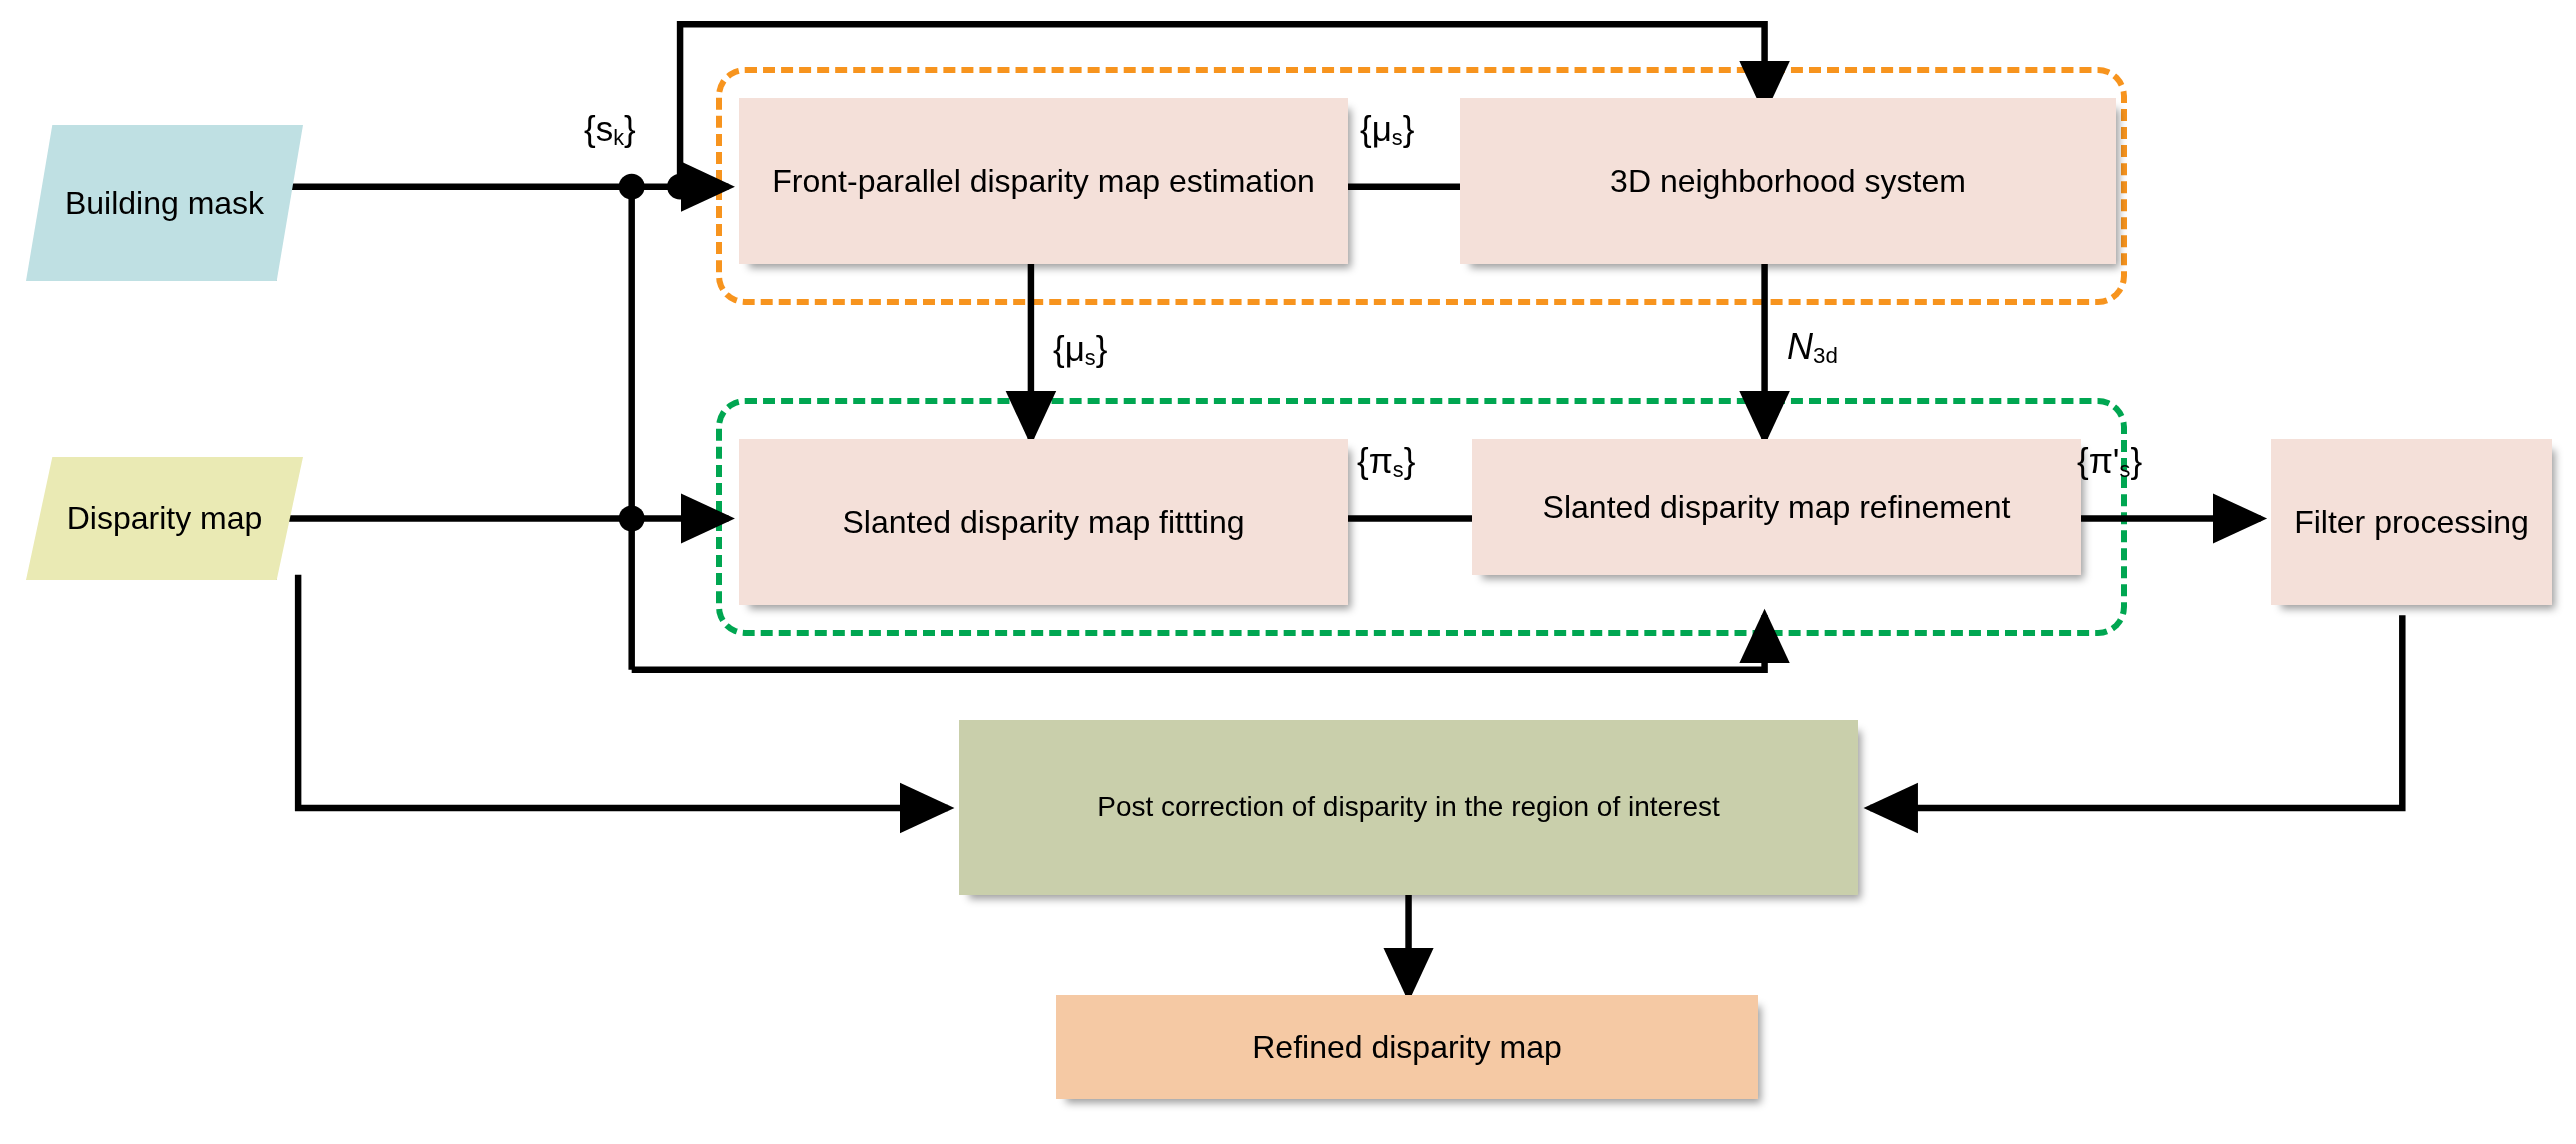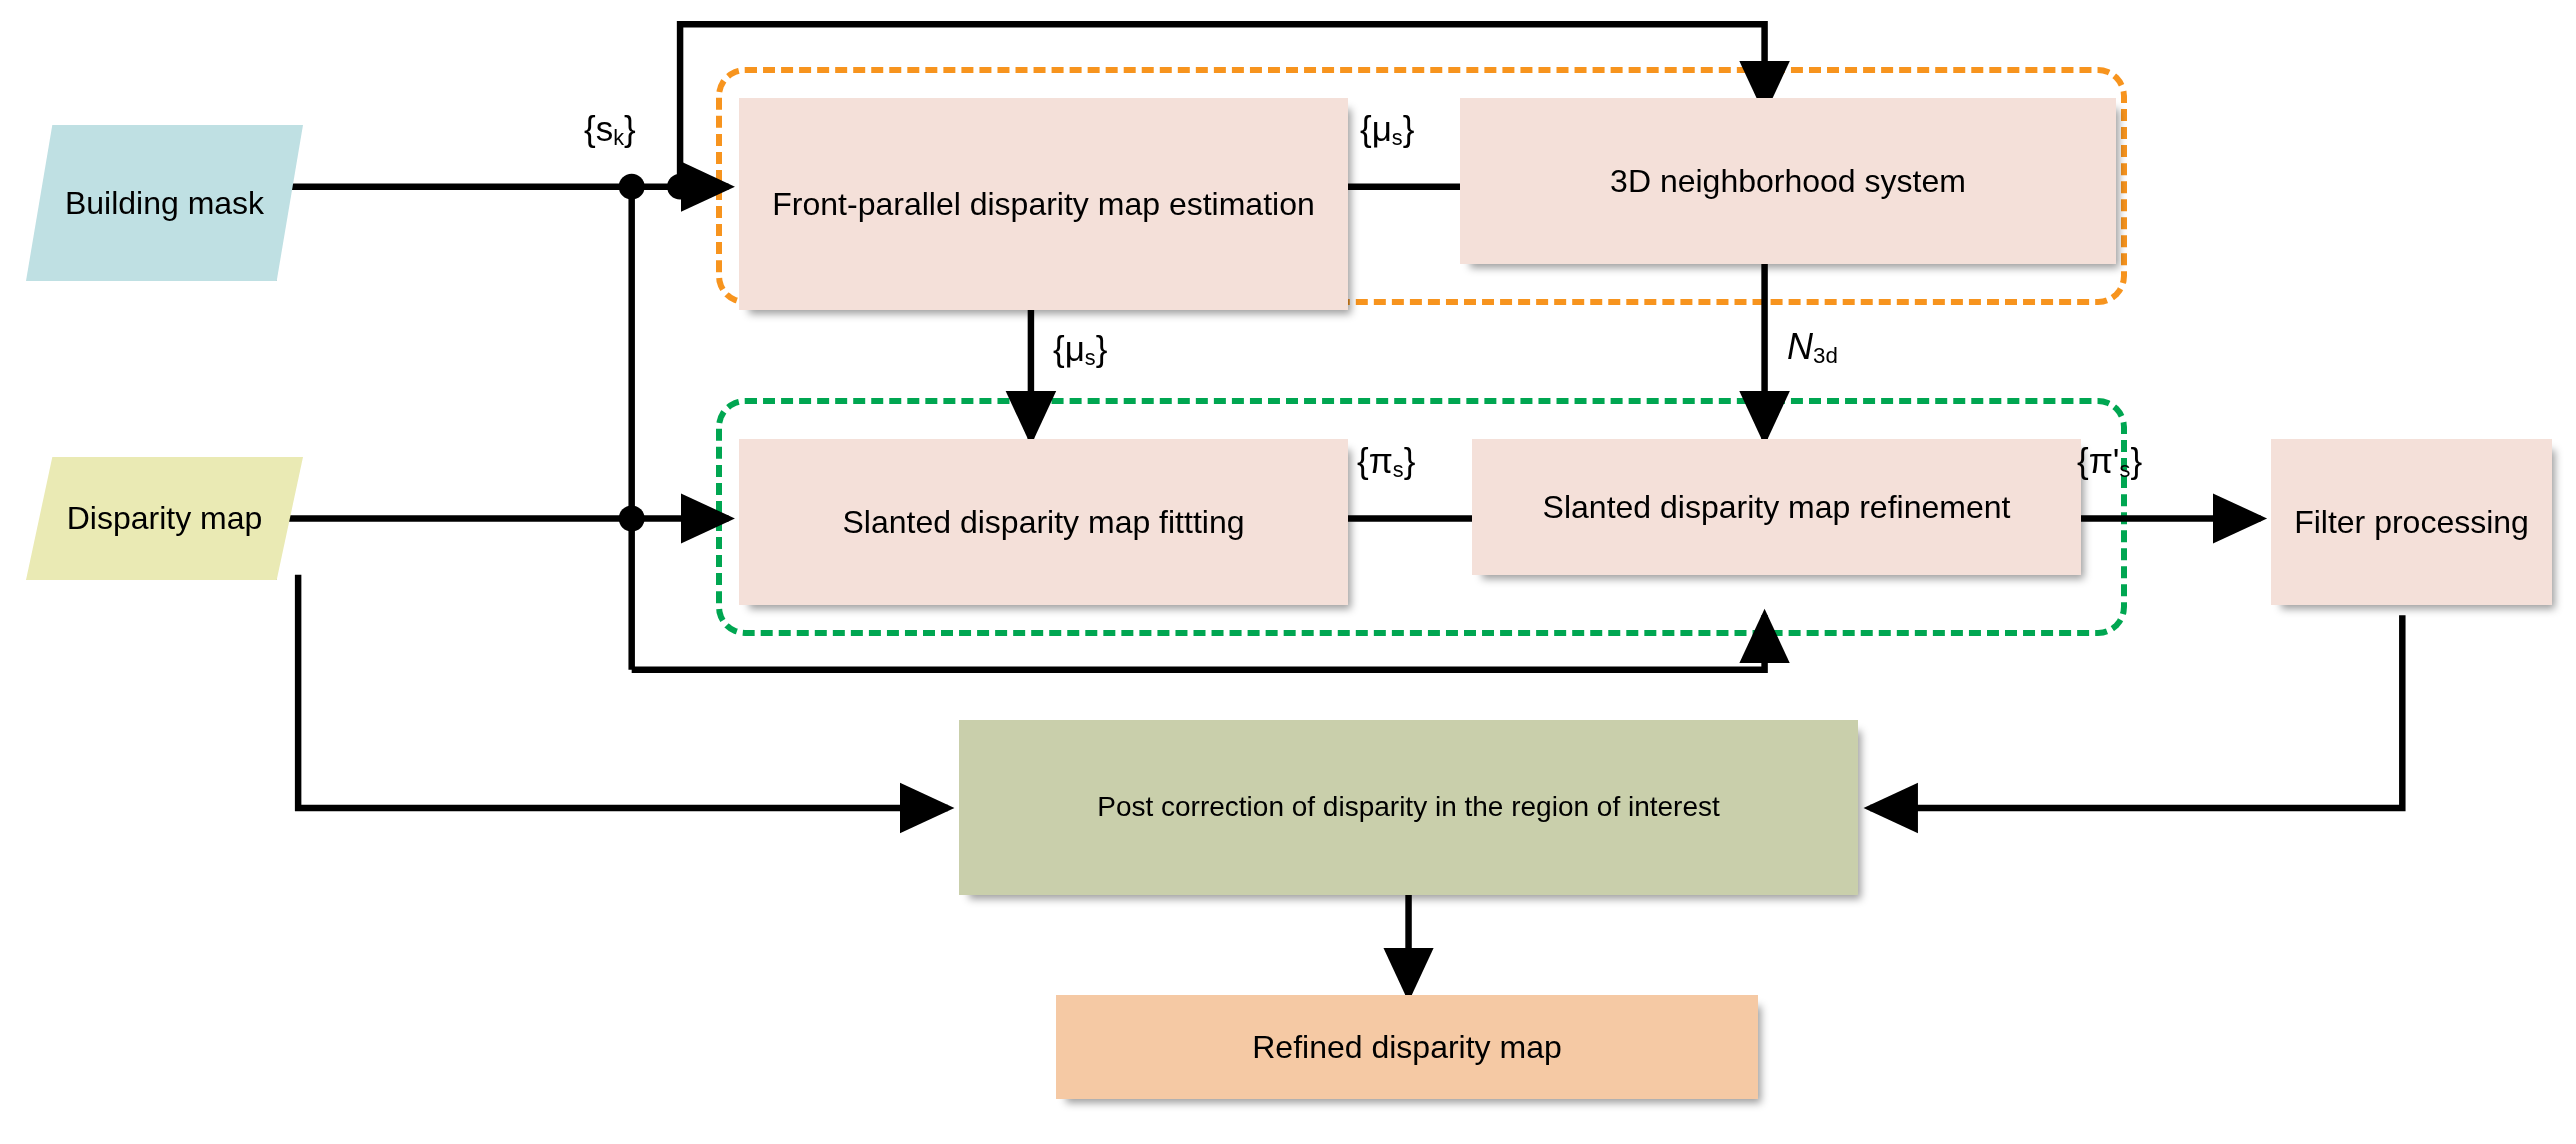--- a/index.html
+++ b/index.html
@@ -81,21 +81,21 @@
               -webkit-clip-path:polygon(9.5% 0%,100% 0%,90.5% 100%,0% 100%);">
     <span style="font-size:32px;">Building mask</span>
   </div>
 
   <div class="para shadowed" style="left:26px;top:457px;width:277px;height:123px;background:#eaeab4;
               clip-path:polygon(9.5% 0%,100% 0%,90.5% 100%,0% 100%);
               -webkit-clip-path:polygon(9.5% 0%,100% 0%,90.5% 100%,0% 100%);">
     <span style="font-size:32px;">Disparity map</span>
   </div>
 
-  <div class="node shadowed" style="left:739px;top:98px;width:609px;height:212px;background:#f4e0d9;
+  <div class="node shadowed" style="left:739px;top:98px;width:609px;height:166px;background:#f4e0d9;
               font-size:32px;padding:0 19px;">
     <span>Front-parallel disparity map estimation</span>
   </div>
 
   <div class="node shadowed" style="left:1460px;top:98px;width:656px;height:166px;background:#f4e0d9;
               font-size:32px;padding:0 37px;">
     <span>3D neighborhood system</span>
   </div>
 
   <div class="node shadowed" style="left:739px;top:439px;width:609px;height:166px;background:#f4e0d9;

